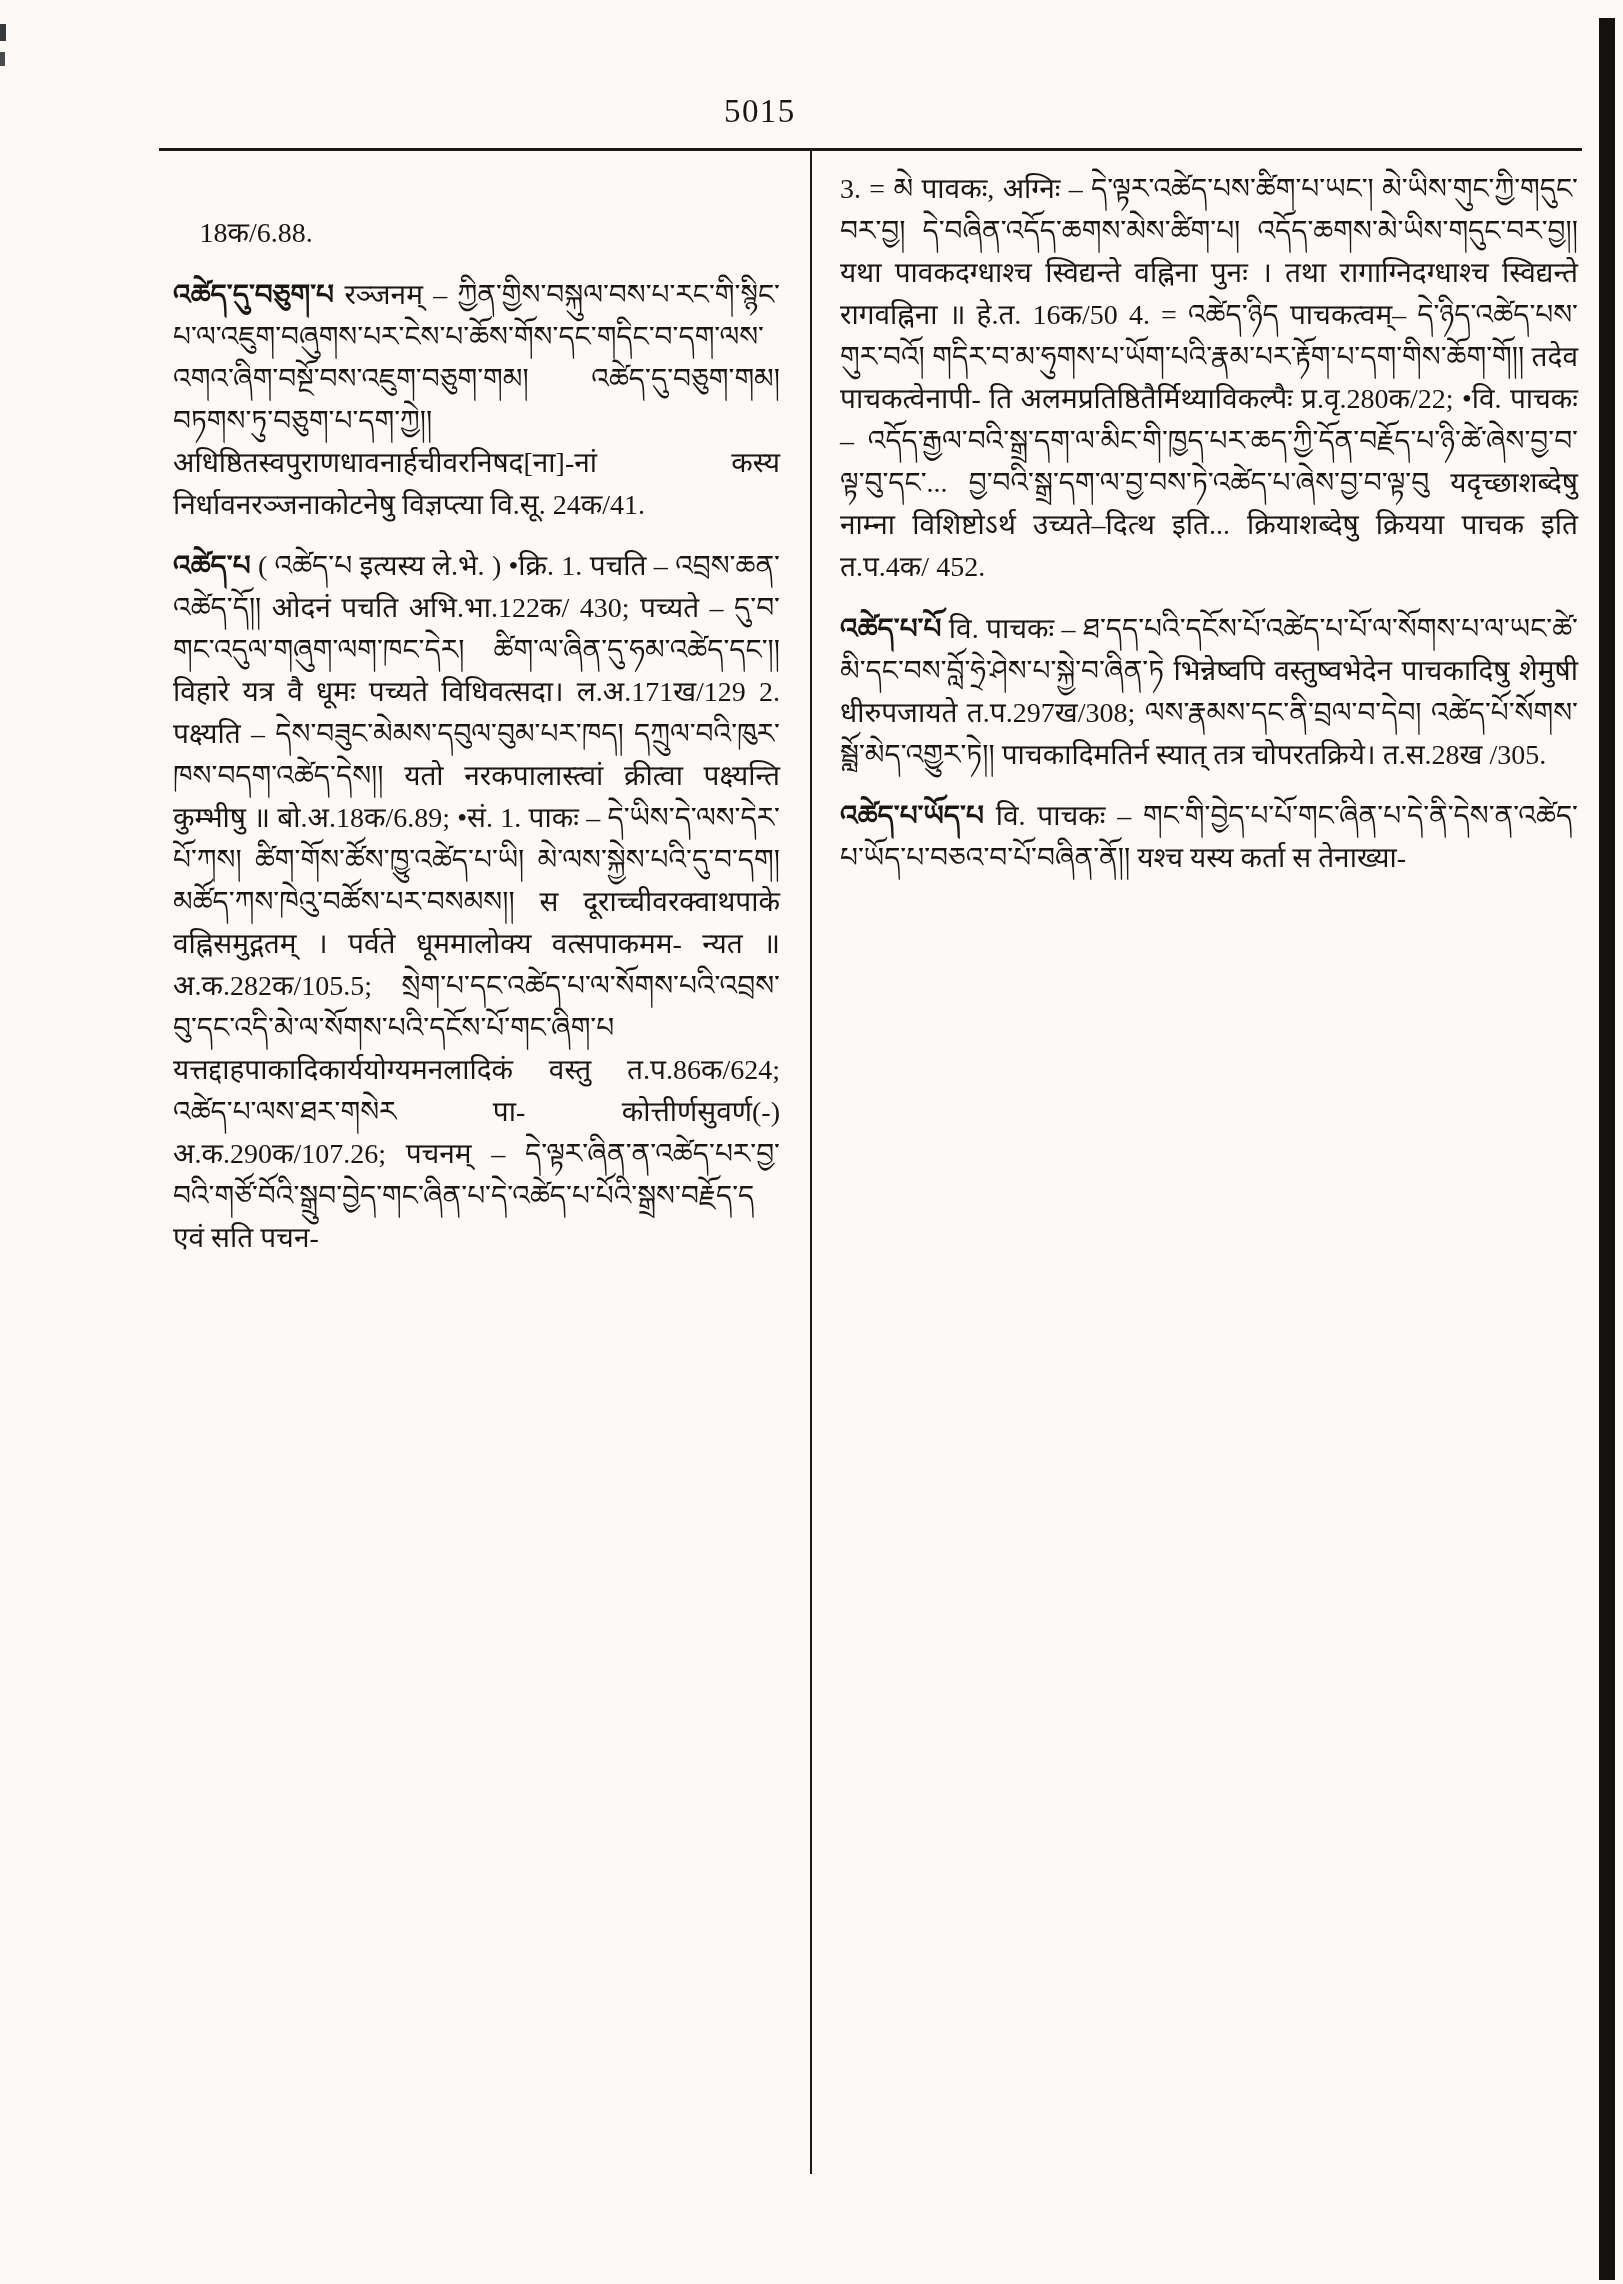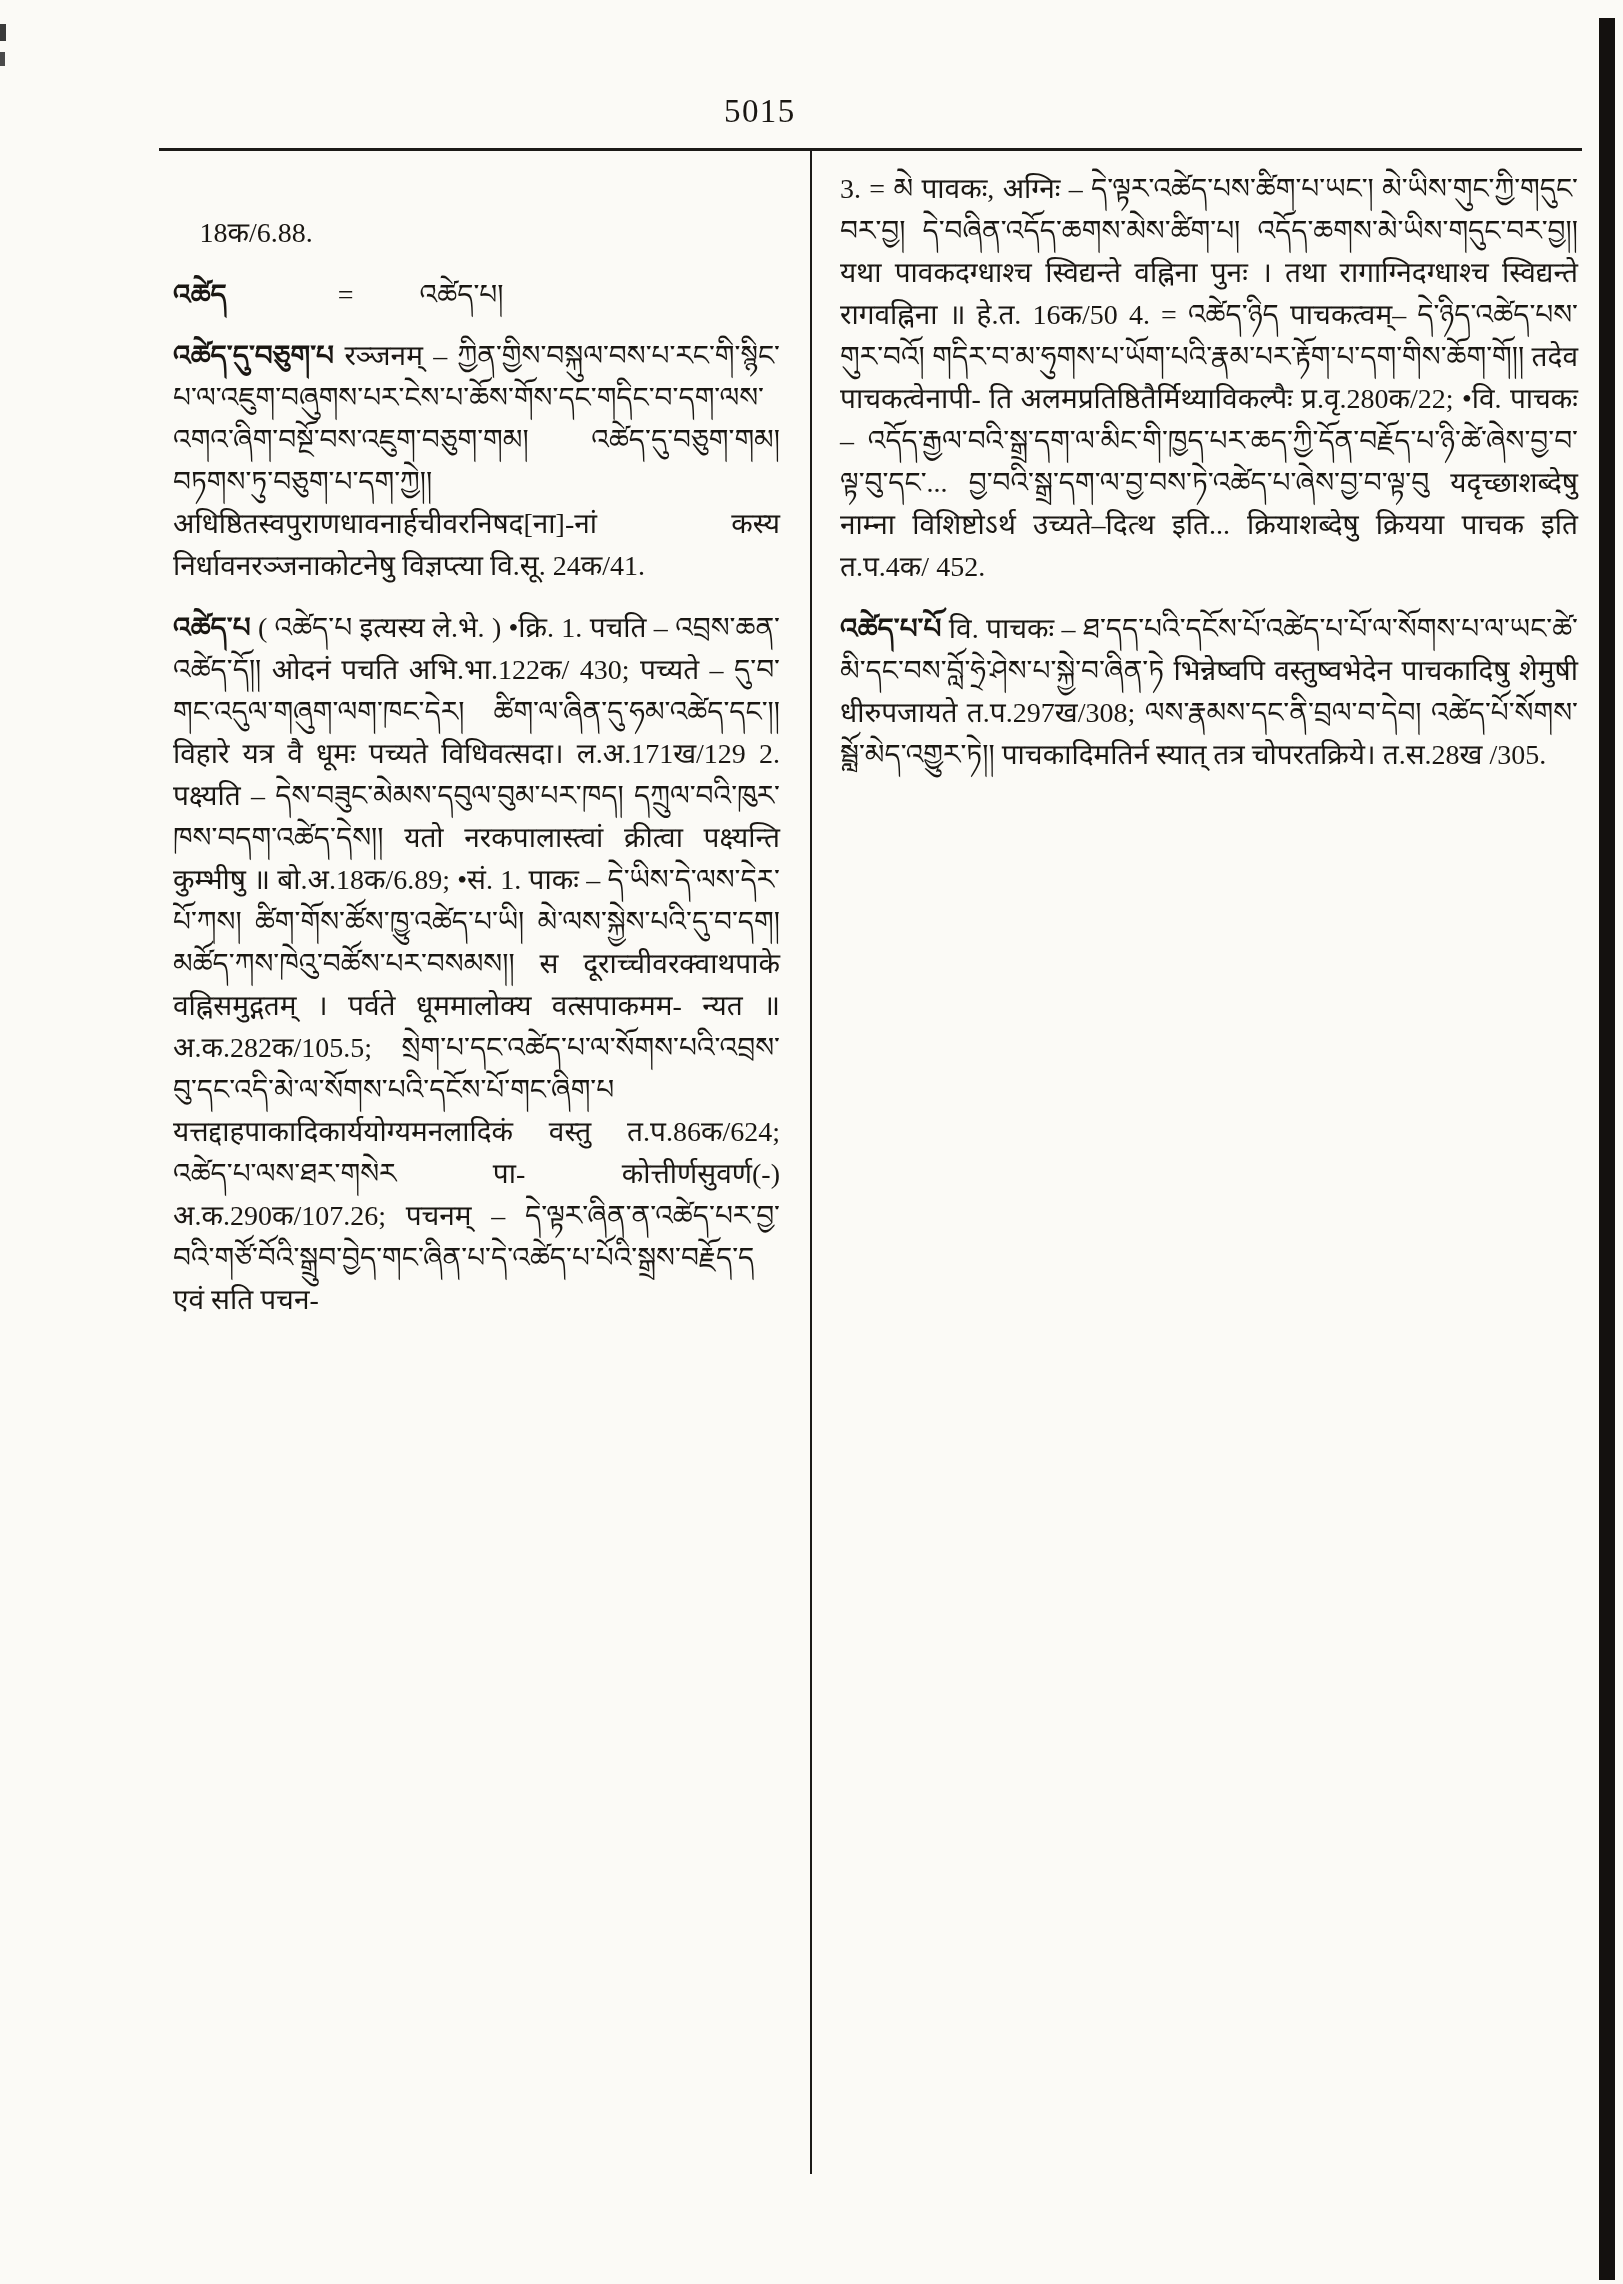--- a/index.html
+++ b/index.html
@@ -47,23 +47,20 @@
     <div class="page-number">5015</div>
   </div>
 
   <div class="rule"></div>
   <div class="divider"></div>
 
   <div class="col col-left">
 
     <p class="para cont-line">18क/6.88.</p>
 
-    <p class="para eq-line">
-      <span class="hw">འཚེད</span><span class="eq-sign">=</span><span>འཚེད་པ།</span>
-    </p>
 
     <p class="para">
       <span class="hw">འཚེད་དུ་བཅུག་པ</span><span class="entry-body"> रञ्जनम् – ཀྱིན་གྱིས་བསྐུལ་བས་པ་རང་གི་སྙིང་པ་ལ་འཇུག་བཞུགས་པར་ངེས་པ་ཆོས་གོས་དང་གདིང་བ་དག་ལས་འགའ་ཞིག་བསྔོ་བས་འཇུག་བཅུག་གམ། འཚེད་དུ་བཅུག་གམ། བཏགས་ཏུ་བཅུག་པ་དག་ཀྱེ།། अधिष्ठितस्वपुराणधावनार्हचीवरनिषद[ना]-नां कस्य निर्धावनरञ्जनाकोटनेषु विज्ञप्त्या वि.सू. 24क/41.</span>
     </p>
 
 
     <p class="para">
       <span class="hw">འཚེད་པ</span><span class="entry-body"> ( འཚེད་པ इत्यस्य ले.भे. ) •क्रि. 1. पचति – འབྲས་ཆན་འཚེད་དོ།། ओदनं पचति अभि.भा.122क/ 430; पच्यते – དུ་བ་གང་འདུལ་གཞུག་ལག་ཁང་དེར། ཚིག་ལ་ཞིན་དུ་ཧམ་འཚེད་དང་།། विहारे यत्र वै धूमः पच्यते विधिवत्सदा। ल.अ.171ख/129  2. पक्ष्यति – དེས་བཟུང་མེམས་དབུལ་བུམ་པར་ཁད། དཀྲུལ་བའི་ཁུར་ཁས་བདག་འཚེད་དེས།། यतो नरकपालास्त्वां क्रीत्वा पक्ष्यन्ति कुम्भीषु ॥ बो.अ.18क/6.89;  •सं. 1. पाकः – དེ་ཡིས་དེ་ལས་དེར་པོ་ཀས། ཚིག་གོས་ཚོས་ཁྱུ་འཚེད་པ་ཡི། མེ་ལས་སྐྱེས་པའི་དུ་བ་དག། མཚོད་ཀས་ཁེའུ་བཚོས་པར་བསམས།། स दूराच्चीवरक्वाथपाके वह्निसमुद्गतम् । पर्वते धूममालोक्य वत्सपाकमम- न्यत ॥ अ.क.282क/105.5; སྲེག་པ་དང་འཚེད་པ་ལ་སོགས་པའི་འབྲས་བུ་དང་འདི་མེ་ལ་སོགས་པའི་དངོས་པོ་གང་ཞིག་པ यत्तद्दाहपाकादिकार्ययोग्यमनलादिकं वस्तु त.प.86क/624; འཚེད་པ་ལས་ཐར་གསེར पा- कोत्तीर्णसुवर्ण(-) अ.क.290क/107.26; पचनम् – དེ་ལྟར་ཞིན་ན་འཚེད་པར་བྱ་བའི་གཙོ་བོའི་སྒྲུབ་བྱེད་གང་ཞིན་པ་དེ་འཚེད་པ་པོའི་སྒྲས་བརྗོད་ད एवं सति पचन-</span>
     </p>
 
@@ -73,17 +70,20 @@
 
 
     <p class="para">
       <span class="entry-body">3. = མེ पावकः, अग्निः – དེ་ལྟར་འཚེད་པས་ཚིག་པ་ཡང་། མེ་ཡིས་གུང་ཀྱི་གདུང་བར་བྱ། དེ་བཞིན་འདོད་ཆགས་མེས་ཚིག་པ། འདོད་ཆགས་མེ་ཡིས་གདུང་བར་བྱ།། यथा पावकदग्धाश्च स्विद्यन्ते वह्निना पुनः । तथा रागाग्निदग्धाश्च स्विद्यन्ते रागवह्निना ॥ हे.त. 16क/50  4. = འཚེད་ཉིད पाचकत्वम्– དེ་ཉིད་འཚེད་པས་གུར་བའོ། གདིར་བ་མ་ཧུགས་པ་ཡོག་པའི་རྣམ་པར་རྟོག་པ་དག་གིས་ཆོག་གོ།། तदेव पाचकत्वेनापी- ति अलमप्रतिष्ठितैर्मिथ्याविकल्पैः प्र.वृ.280क/22; •वि. पाचकः – འདོད་རྒྱལ་བའི་སྒྲ་དག་ལ་མིང་གི་ཁྱད་པར་ཆད་ཀྱི་དོན་བརྗོད་པ་ཉི་ཚེ་ཞེས་བྱ་བ་ལྟ་བུ་དང་... བྱ་བའི་སྒྲ་དག་ལ་བྱ་བས་ཏེ་འཚེད་པ་ཞེས་བྱ་བ་ལྟ་བུ यदृच्छाशब्देषु नाम्ना विशिष्टोऽर्थ उच्यते–दित्थ इति... क्रियाशब्देषु क्रियया पाचक इति त.प.4क/ 452.</span>
     </p>
 
     <p class="para">
       <span class="hw">འཚེད་པ་པོ</span><span class="entry-body"> वि. पाचकः – ཐ་དད་པའི་དངོས་པོ་འཚེད་པ་པོ་ལ་སོགས་པ་ལ་ཡང་ཚེ་མི་དང་བས་བློ་ཧྲེ་ཤེས་པ་སྐྱེ་བ་ཞིན་ཏེ भिन्नेष्वपि वस्तुष्वभेदेन पाचकादिषु शेमुषी धीरुपजायते त.प.297ख/308; ལས་རྣམས་དང་ནི་བྲལ་བ་དེབ། འཚེད་པོ་སོགས་སྦློ་མེད་འགྱུར་ཏེ།། पाचकादिमतिर्न स्यात् तत्र चोपरतक्रिये। त.स.28ख /305.</span>
     </p>
 
+    <p class="para">
+      <span class="hw">འཚེད་པ་ཡོད་པ</span><span class="entry-body"> वि. पाचकः – གང་གི་བྱེད་པ་པོ་གང་ཞིན་པ་དེ་ནི་དེས་ན་འཚེད་པ་ཡོད་པ་བཅའ་བ་པོ་བཞིན་ནོ།། यश्च यस्य कर्ता स तेनाख्या-</span>
+    </p>
 
   </div>
 
 </div>
 
 
 </body></html>

